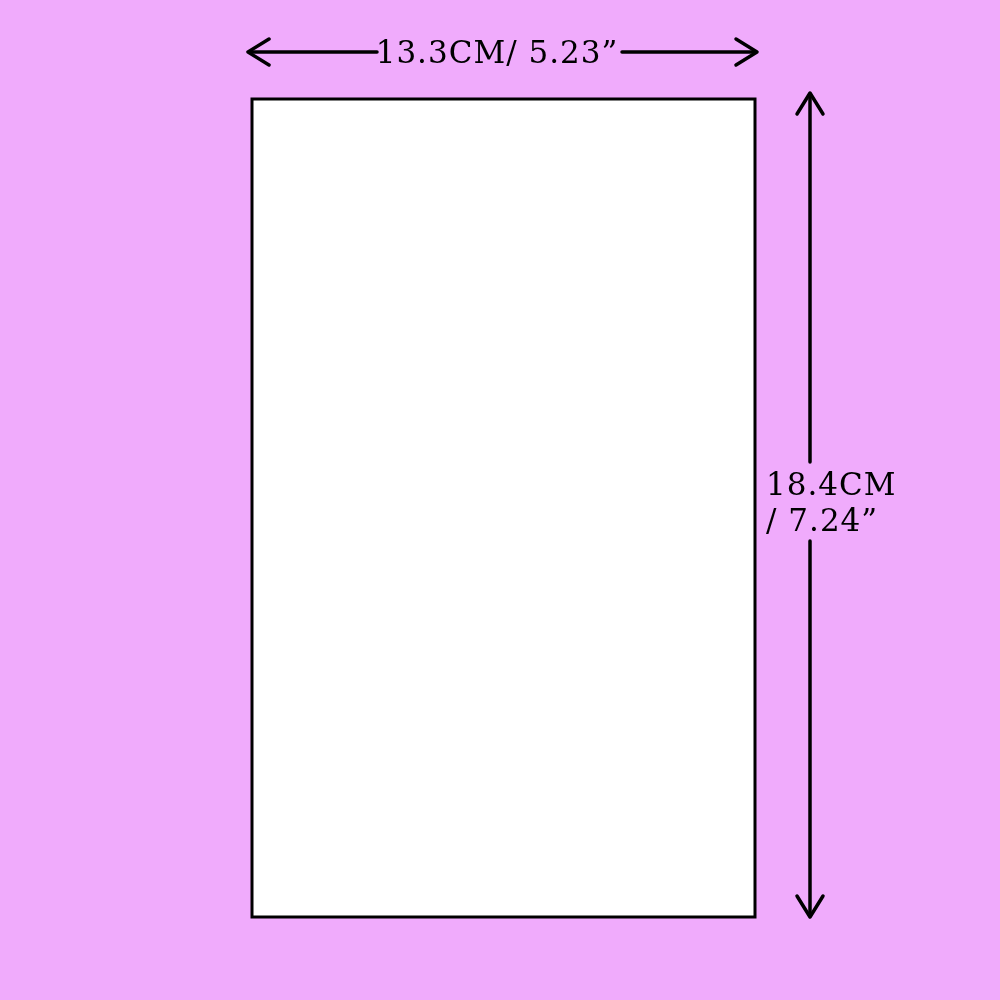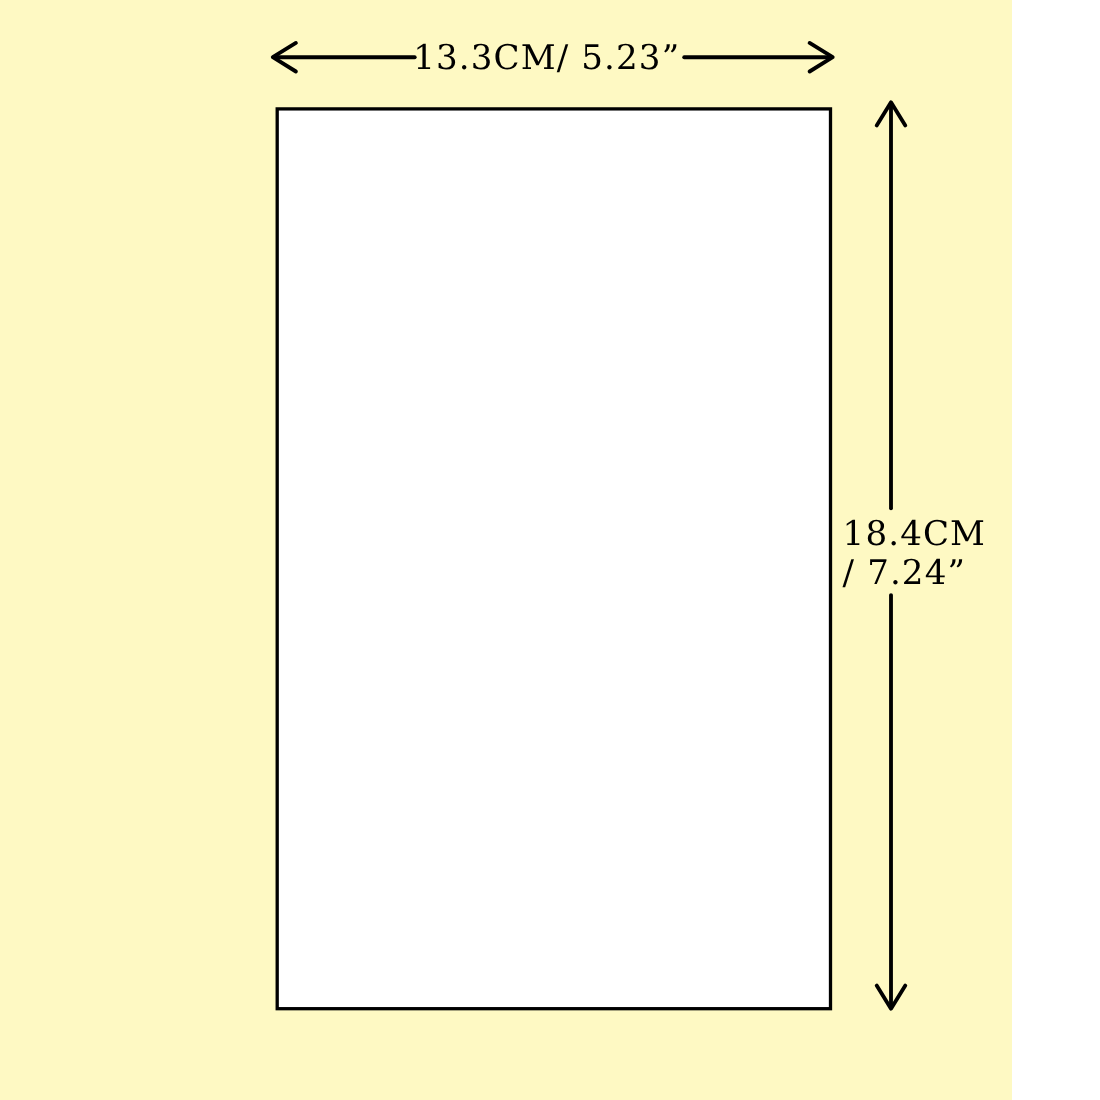--- a/index.html
+++ b/index.html
@@ -5,23 +5,23 @@
   html, body {
     margin: 0;
     padding: 0;
     background: #ffffff;
     width: 1000px;
     height: 1000px;
     overflow: hidden;
   }
   .canvas {
     position: relative;
-    width: 920px;
+    width: 1000px;
     height: 1000px;
-    background: #fef9c3;
+    background: #f0abfc;
   }
   svg {
     display: block;
   }
   .dim-text {
     font-family: "DejaVu Serif", "Liberation Serif", serif;
     font-size: 31px;
     letter-spacing: 1px;
     fill: #000000;
   }

